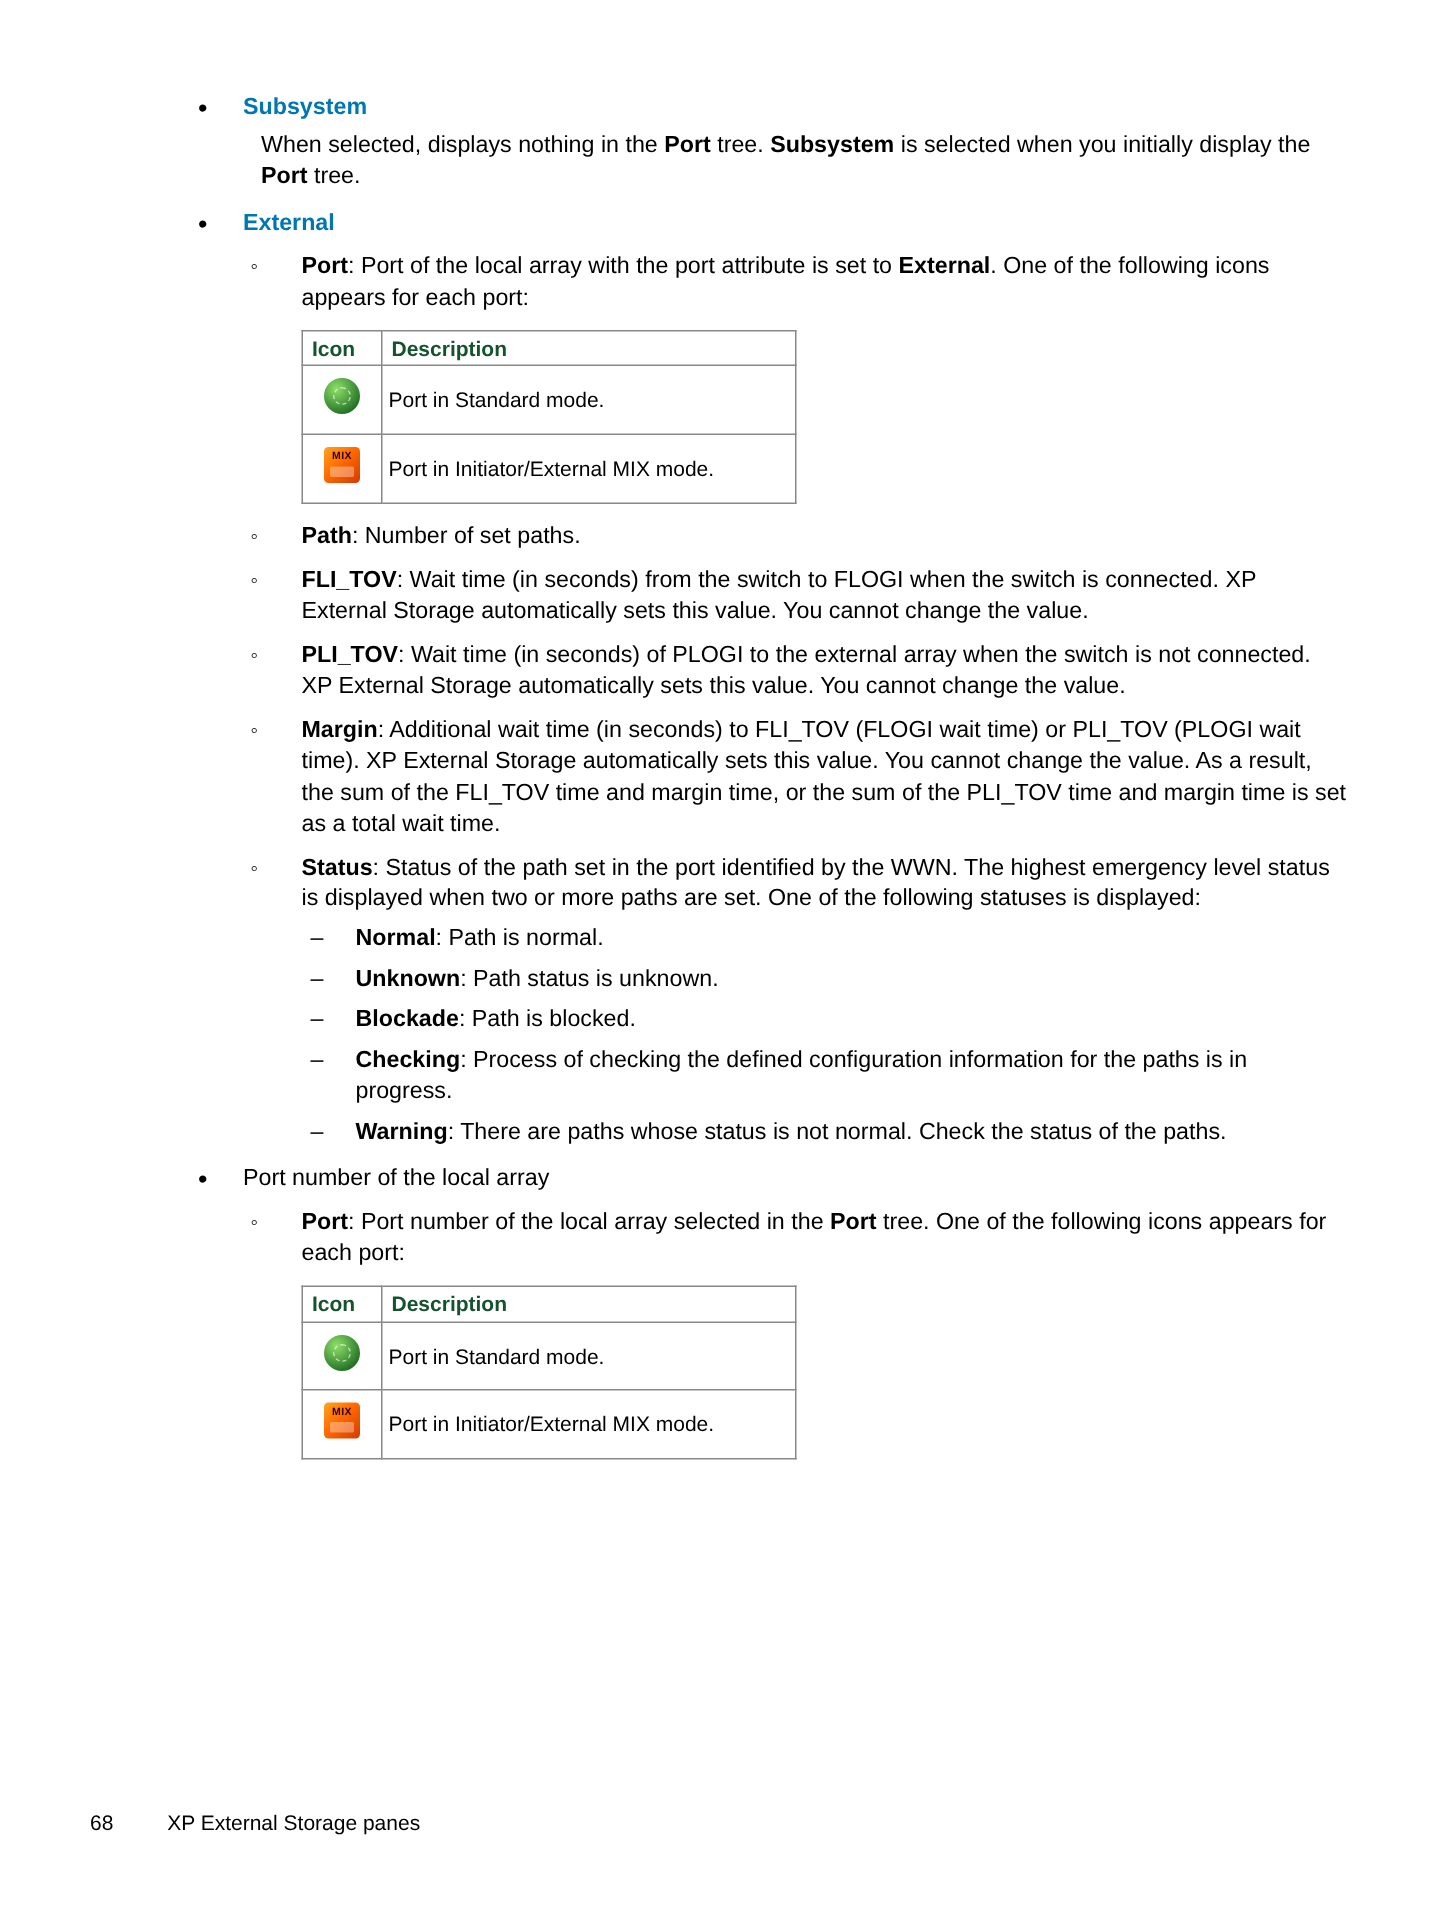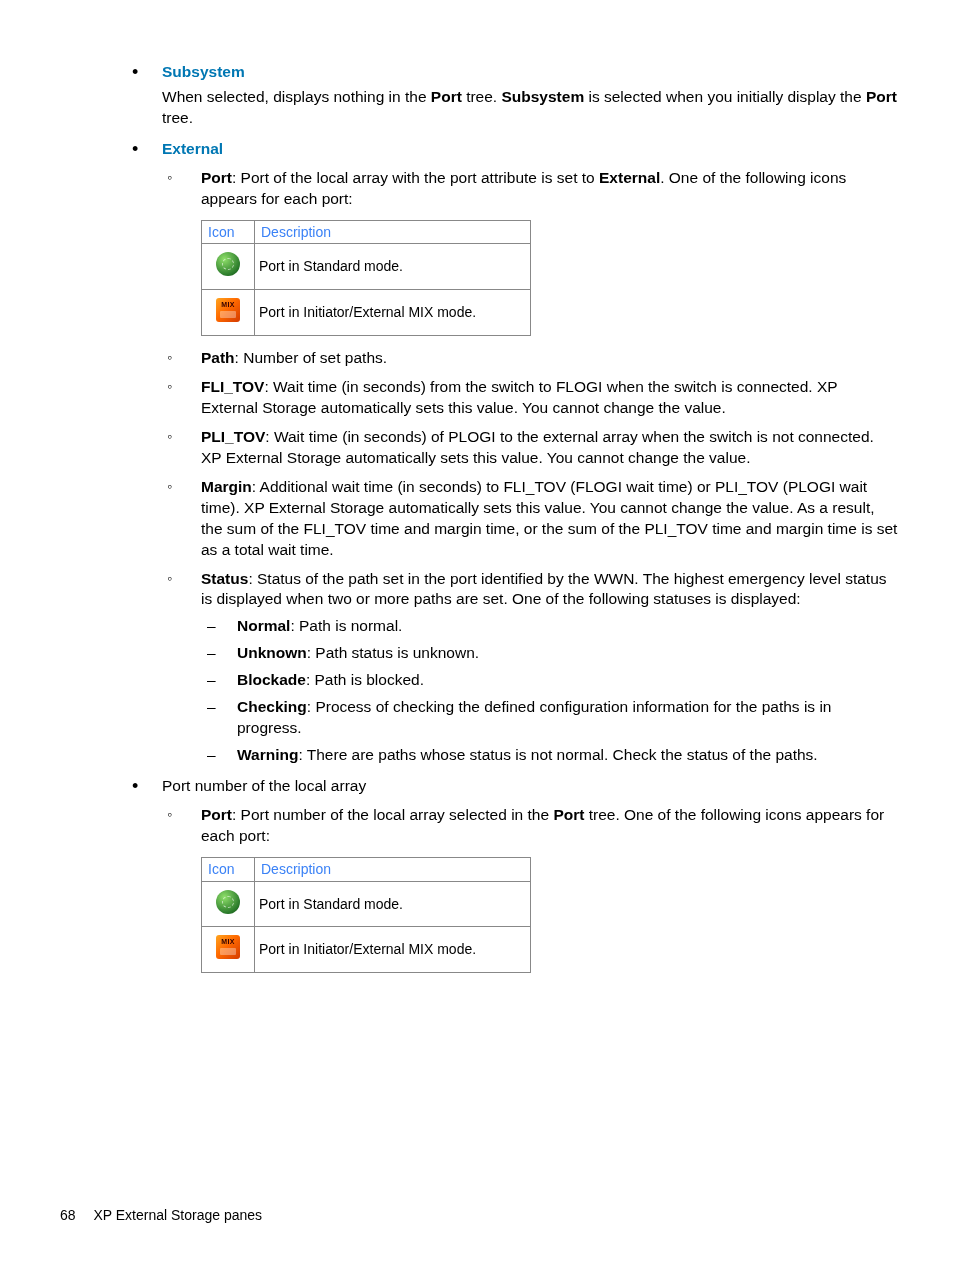--- a/index.html
+++ b/index.html
@@ -33,21 +33,21 @@
     content: "•";
     position: absolute;
     left: 0;
     top: -2px;
     font-size: 18px;
   }
   .heading {
     font-weight: bold;
     color: #0077b3;
   }
-  .desc { margin: 4px 0 10px 0; }
+  .desc { margin: 4px 0 10px 12px; }
   .sub-list {
     list-style: none;
     padding: 0;
     margin: 6px 0 0 5px;
   }
   .sub-list > li {
     position: relative;
     padding-left: 34px;
     margin: 8px 0;
   }
@@ -81,22 +81,22 @@
     width: 330px;
   }
   table.icon-table th, table.icon-table td {
     border: 1px solid #888;
     padding: 6px 4px;
     text-align: left;
     vertical-align: middle;
     font-size: 14px;
   }
   table.icon-table th {
-    font-weight: normal;
-    color: #3b82f6;
+    font-weight: bold;
+    color: #14532d;
     padding: 2px 6px;
   }
   table.icon-table td.icon-cell {
     width: 44px;
     text-align: center;
     padding: 8px 4px;
   }
   .icon-std {
     display: inline-block;
     width: 24px; height: 24px;
@@ -136,21 +136,21 @@
     height: 7px;
     background: rgba(255,255,255,0.35);
     border-radius: 1px;
   }
   .footer {
     position: absolute;
     bottom: 46px;
     left: 60px;
     font-size: 14px;
   }
-  .footer .pn { margin-right: 14px; }
+  .footer .pn { margin-right: 32px; }
 </style>
 </head>
 <body>
 
 <div class="page">
 
 
   <ul class="bullet-list">
 
     <li>

